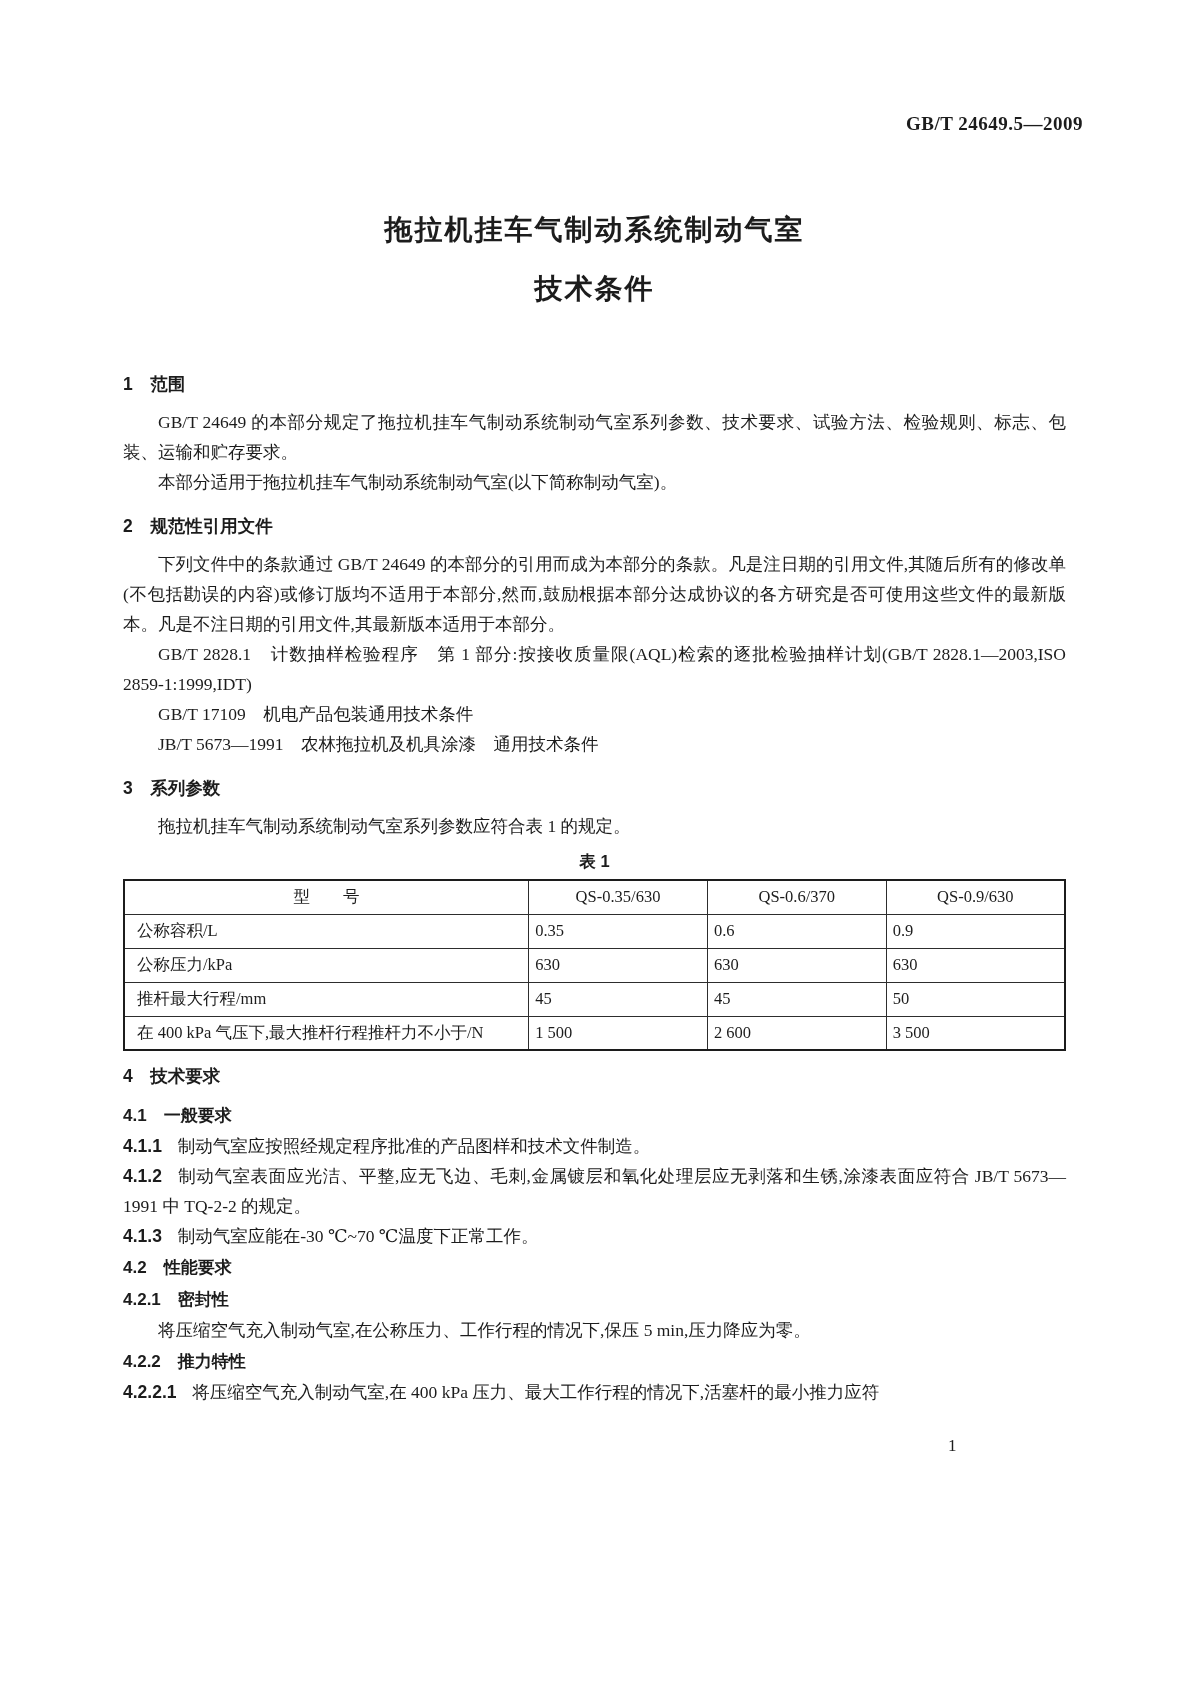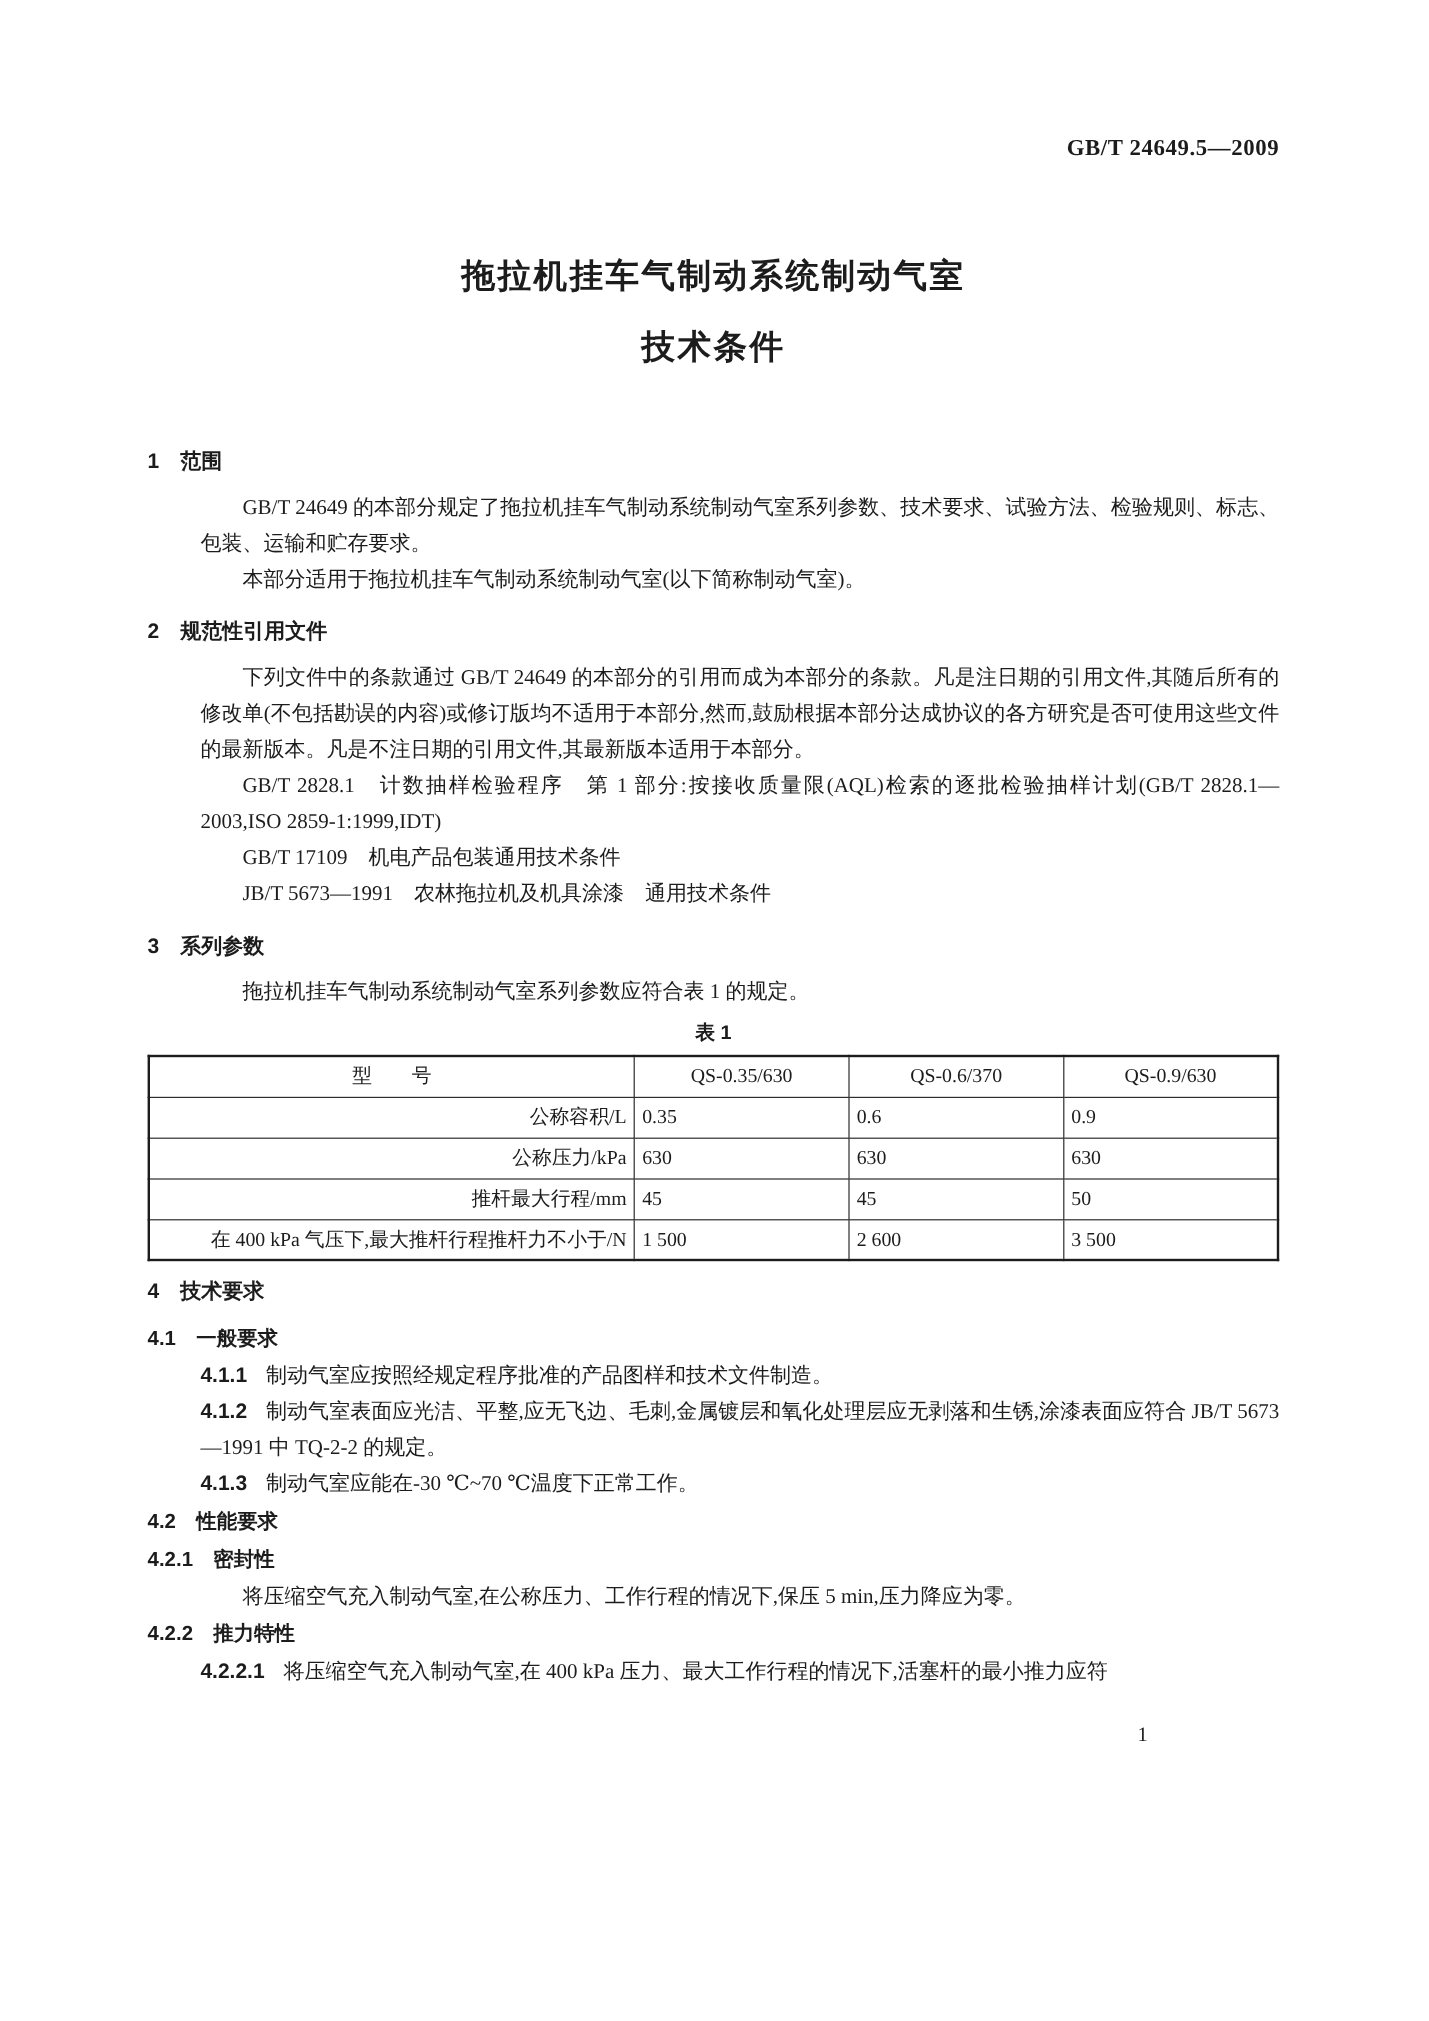--- a/index.html
+++ b/index.html
@@ -6,21 +6,21 @@
   html, body { background: #ffffff; }
   body {
     width: 1191px; height: 1684px;
     position: relative;
     font-family: "Liberation Serif", "DejaVu Serif", serif;
     color: #1c1c1c;
     overflow: hidden;
   }
   .doc-code {
     position: absolute;
-    top: 113px; right: 125px;
+    top: 113px; right: 108px;
     font-family: "Liberation Serif", "DejaVu Serif", serif;
     font-weight: bold;
     font-size: 19px;
     letter-spacing: 0.5px;
   }
   .content {
     position: absolute;
     left: 123px; top: 212px;
     width: 943px;
   }
@@ -47,21 +47,20 @@
     font-weight: bold;
     font-size: 17px;
     line-height: 30px;
     margin: 2px 0 0 0;
   }
   .sub-h.gap-sm { margin-top: 10px; }
   p.body {
     font-size: 17.5px;
     line-height: 30px;
     text-align: justify;
-    margin-left: 44px;
   }
   p.indent { text-indent: 2em; }
   .clause-num {
     font-family: "Liberation Sans", "DejaVu Sans", sans-serif;
     font-weight: bold;
     margin-right: 0.9em;
   }
   .table-caption {
     text-align: center;
     font-family: "Liberation Sans", "DejaVu Sans", sans-serif;
@@ -80,21 +79,21 @@
   table.params-table td {
     border: 1px solid #2d2d2d;
     height: 34px;
     font-size: 16.5px;
     font-weight: normal;
     vertical-align: middle;
     padding: 2px 6px;
     font-family: "Liberation Serif", "DejaVu Serif", serif;
   }
   table.params-table td.row-label {
-    text-align: right;
+    text-align: left;
     padding-left: 12px;
   }
   .page-number {
     position: absolute;
     top: 1436px;
     left: 948px;
     font-size: 17px;
     font-family: "Liberation Serif", "DejaVu Serif", serif;
   }
 </style>

